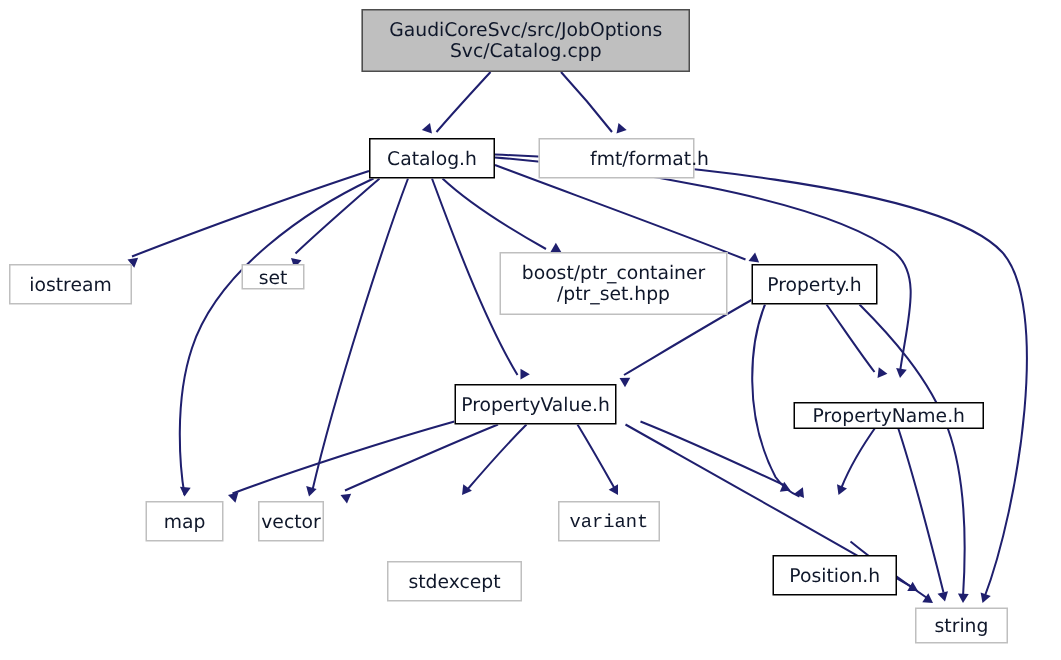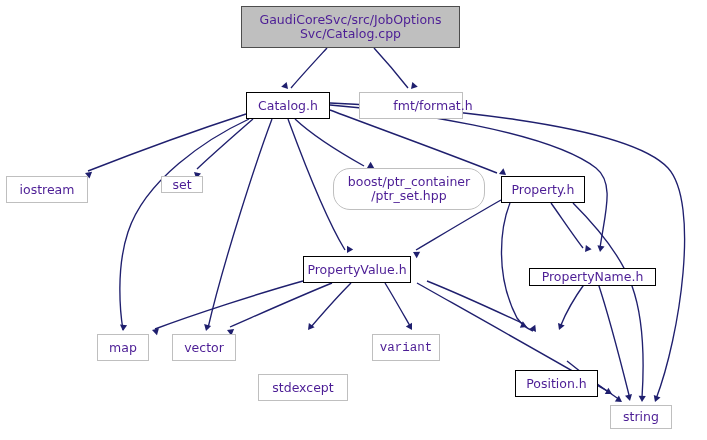--- a/index.html
+++ b/index.html
@@ -1,21 +1,21 @@
 <!DOCTYPE html>
 <html><head>
 <meta charset="utf-8">
 <style>
   html,body{margin:0;padding:0;background:#ffffff;}
   body{width:707px;height:440px;position:relative;overflow:hidden;
        font-family:"DejaVu Sans","Liberation Sans",sans-serif;}
   #graph{position:absolute;left:0;top:0;width:707px;height:440px;}
   .node{position:absolute;box-sizing:border-box;display:flex;align-items:center;
         justify-content:center;text-align:center;background:#ffffff;
-        color:#4c1d95;line-height:1.12;}
+        color:#0f172a;line-height:1.12;}
   .node.normal{border:1px solid #bfbfbf;font-size:12.5px;}
   .node.header{border:1.6px solid #000000;font-size:12.5px;}
   .node.root{border:1.6px solid #4d4d4d;background:#bfbfbf;font-size:12.5px;}
   .node span{display:block;padding:0 4px;white-space:pre-line;}
   svg{position:absolute;left:0;top:0;pointer-events:none;}
   .edge{fill:none;stroke:#1f1f6e;stroke-width:1.35;}
   .arrowhead{fill:#1f1f6e;stroke:none;}
 </style>
 </head>
 <body>
@@ -81,37 +81,37 @@
       </div>
       <div class="node normal" style="left: 359px; top: 92px; width: 104px; height: 27px; padding-left: 44px;">
         <span>fmt/format.h</span>
       </div>
       <div class="node normal" style="left: 6px; top: 176px; width: 82px; height: 27px;">
         <span>iostream</span>
       </div>
       <div class="node normal" style="left: 161px; top: 176px; width: 42px; height: 17px;">
         <span>set</span>
       </div>
-      <div class="node normal" style="left: 333px; top: 168px; width: 152px; height: 42px; border-radius: 17px;">
+      <div class="node normal" style="left: 333px; top: 168px; width: 152px; height: 42px;">
         <span>boost/ptr_container
 /ptr_set.hpp</span>
       </div>
       <div class="node header" style="left: 501px; top: 176px; width: 84px; height: 27px;">
         <span>Property.h</span>
       </div>
       <div class="node header" style="left: 303px; top: 256px; width: 108px; height: 27px;">
         <span>PropertyValue.h</span>
       </div>
       <div class="node header" style="left: 529px; top: 268px; width: 127px; height: 18px;">
         <span>PropertyName.h</span>
       </div>
       <div class="node normal" style="left: 97px; top: 334px; width: 52px; height: 27px;">
         <span>map</span>
       </div>
-      <div class="node normal" style="left: 172px; top: 334px; width: 64px; height: 27px;">
+      <div class="node normal" style="left: 172px; top: 334px; width: 44px; height: 27px;">
         <span>vector</span>
       </div>
       <div class="node normal" style="left: 258px; top: 334px; width: 90px; height: 27px; margin-top: 40px;">
         <span>stdexcept</span>
       </div>
       <div class="node normal" style="left: 372px; top: 334px; width: 68px; height: 27px; font-family: Liberation Mono, monospace;">
         <span>variant</span>
       </div>
       <div class="node header" style="left: 515px; top: 334px; width: 83px; height: 27px; margin-top: 36px;">
         <span>Position.h</span>

